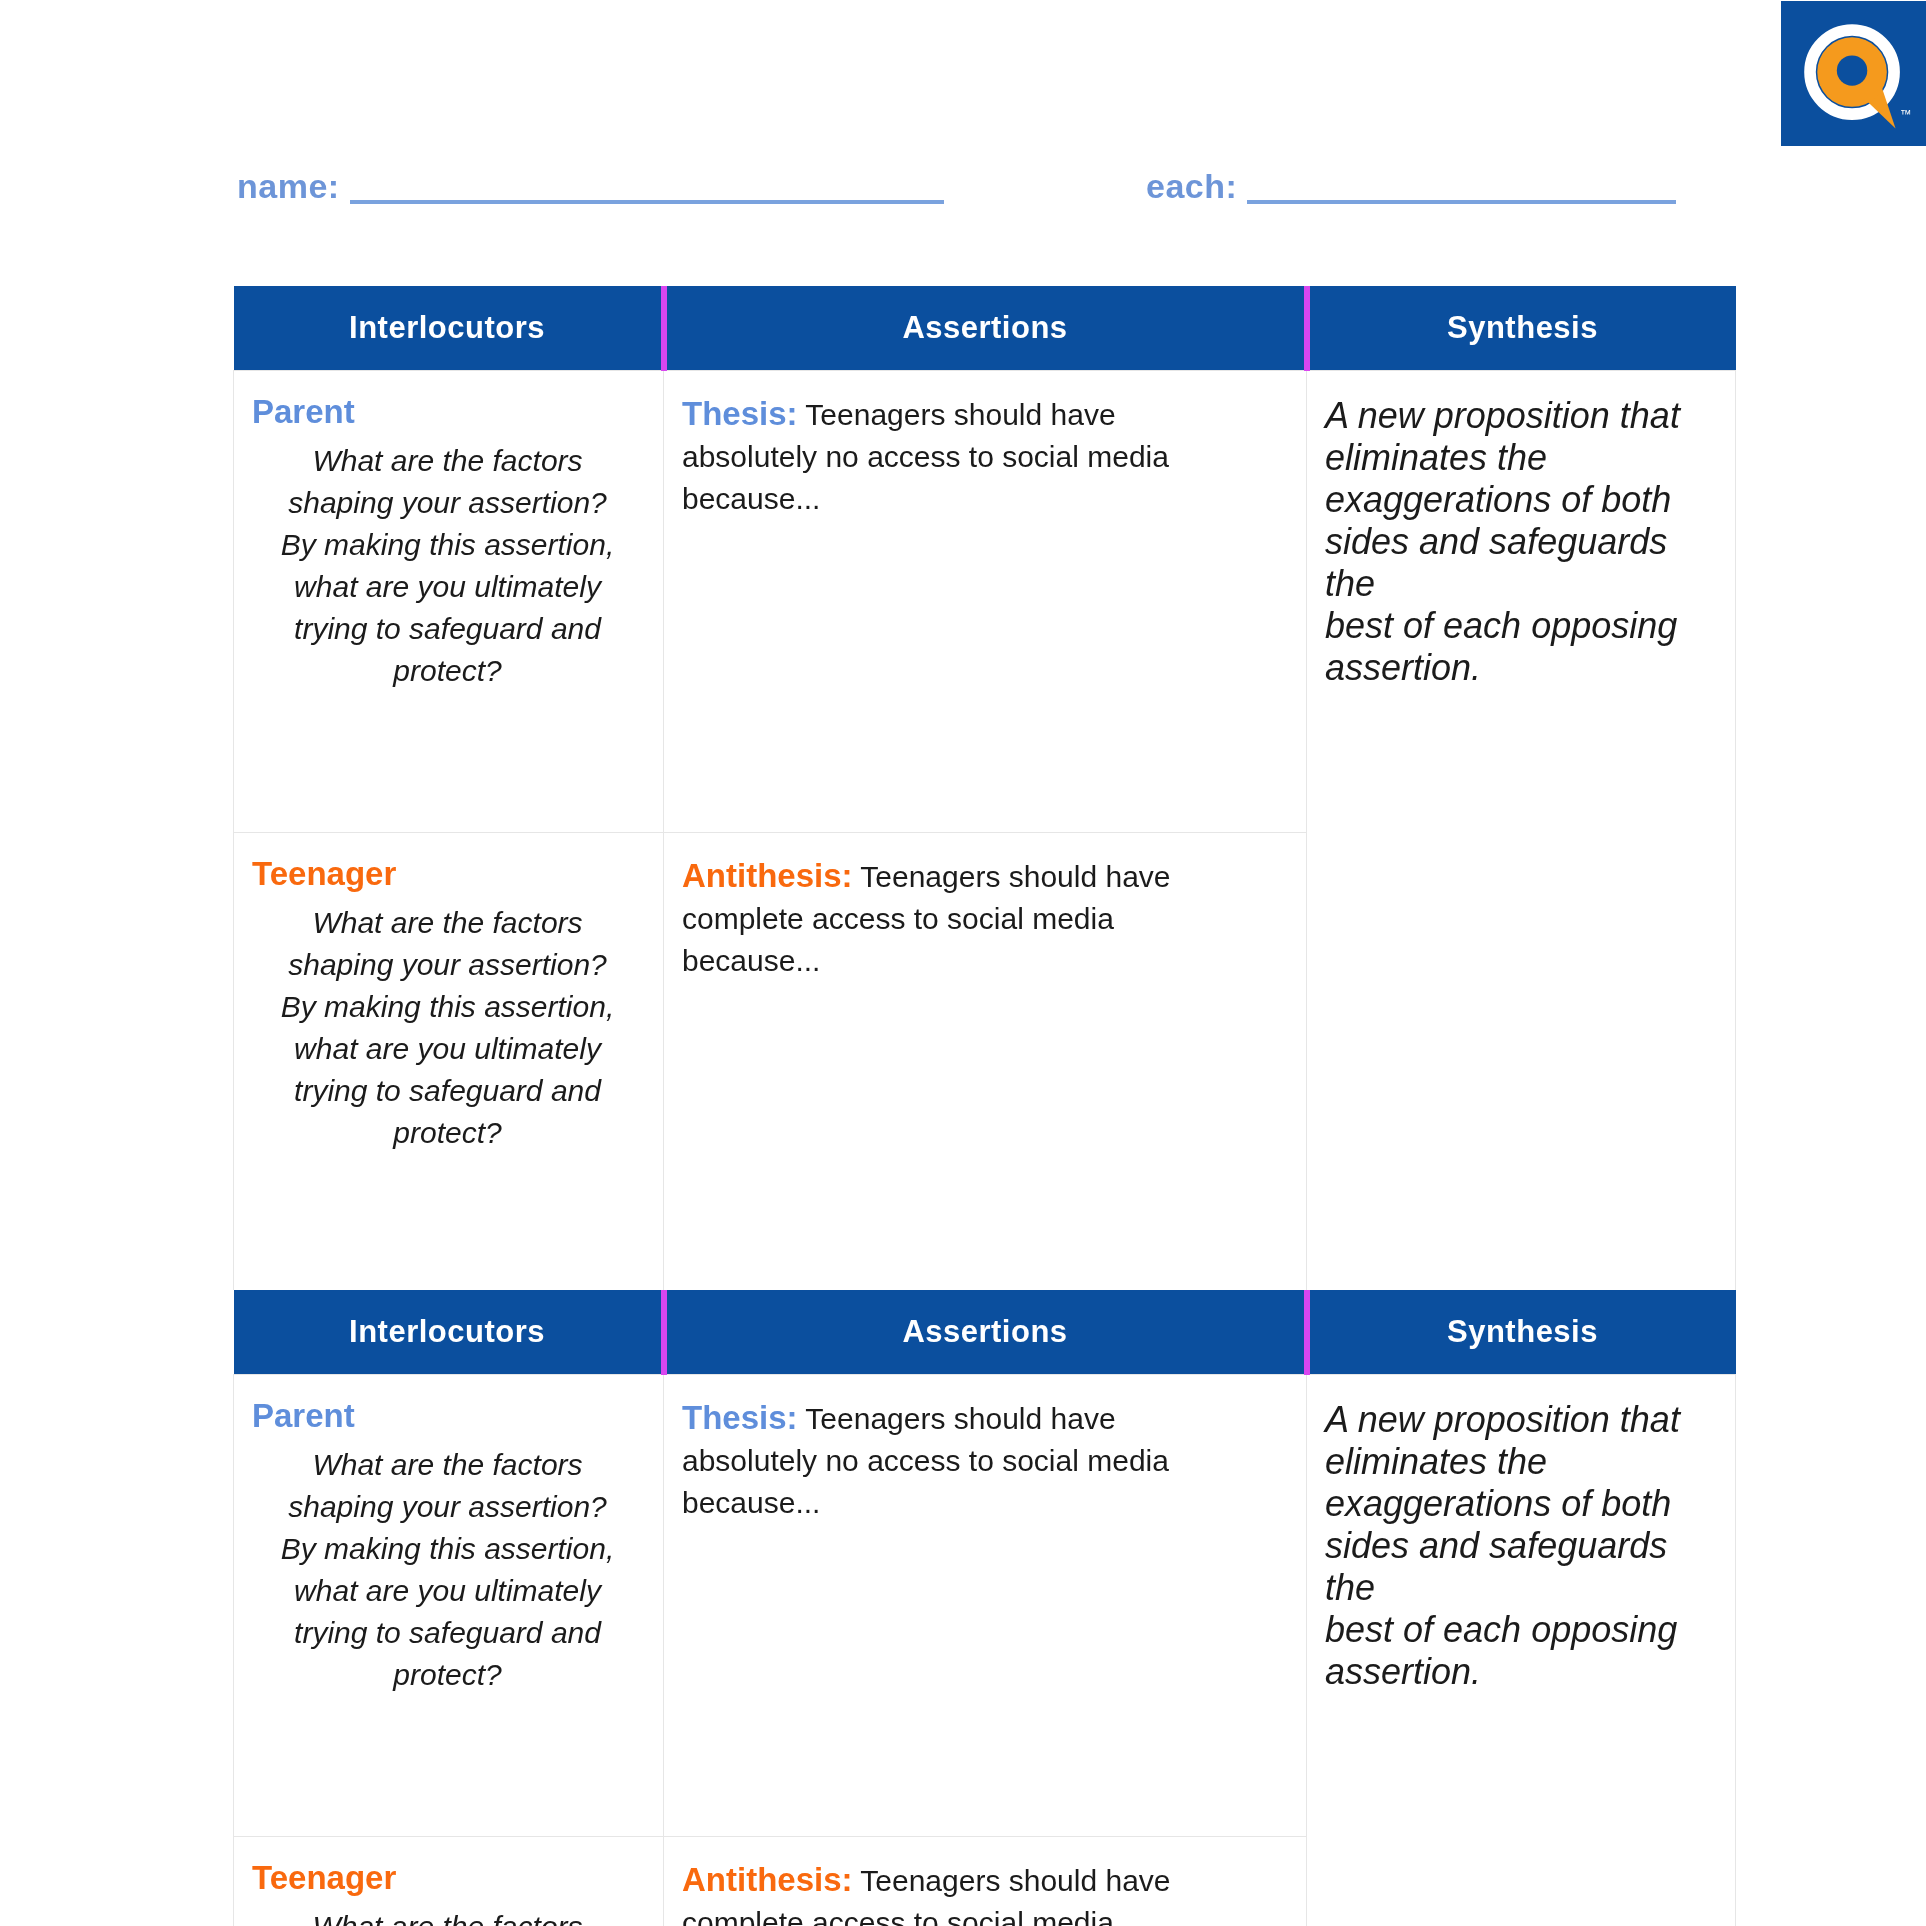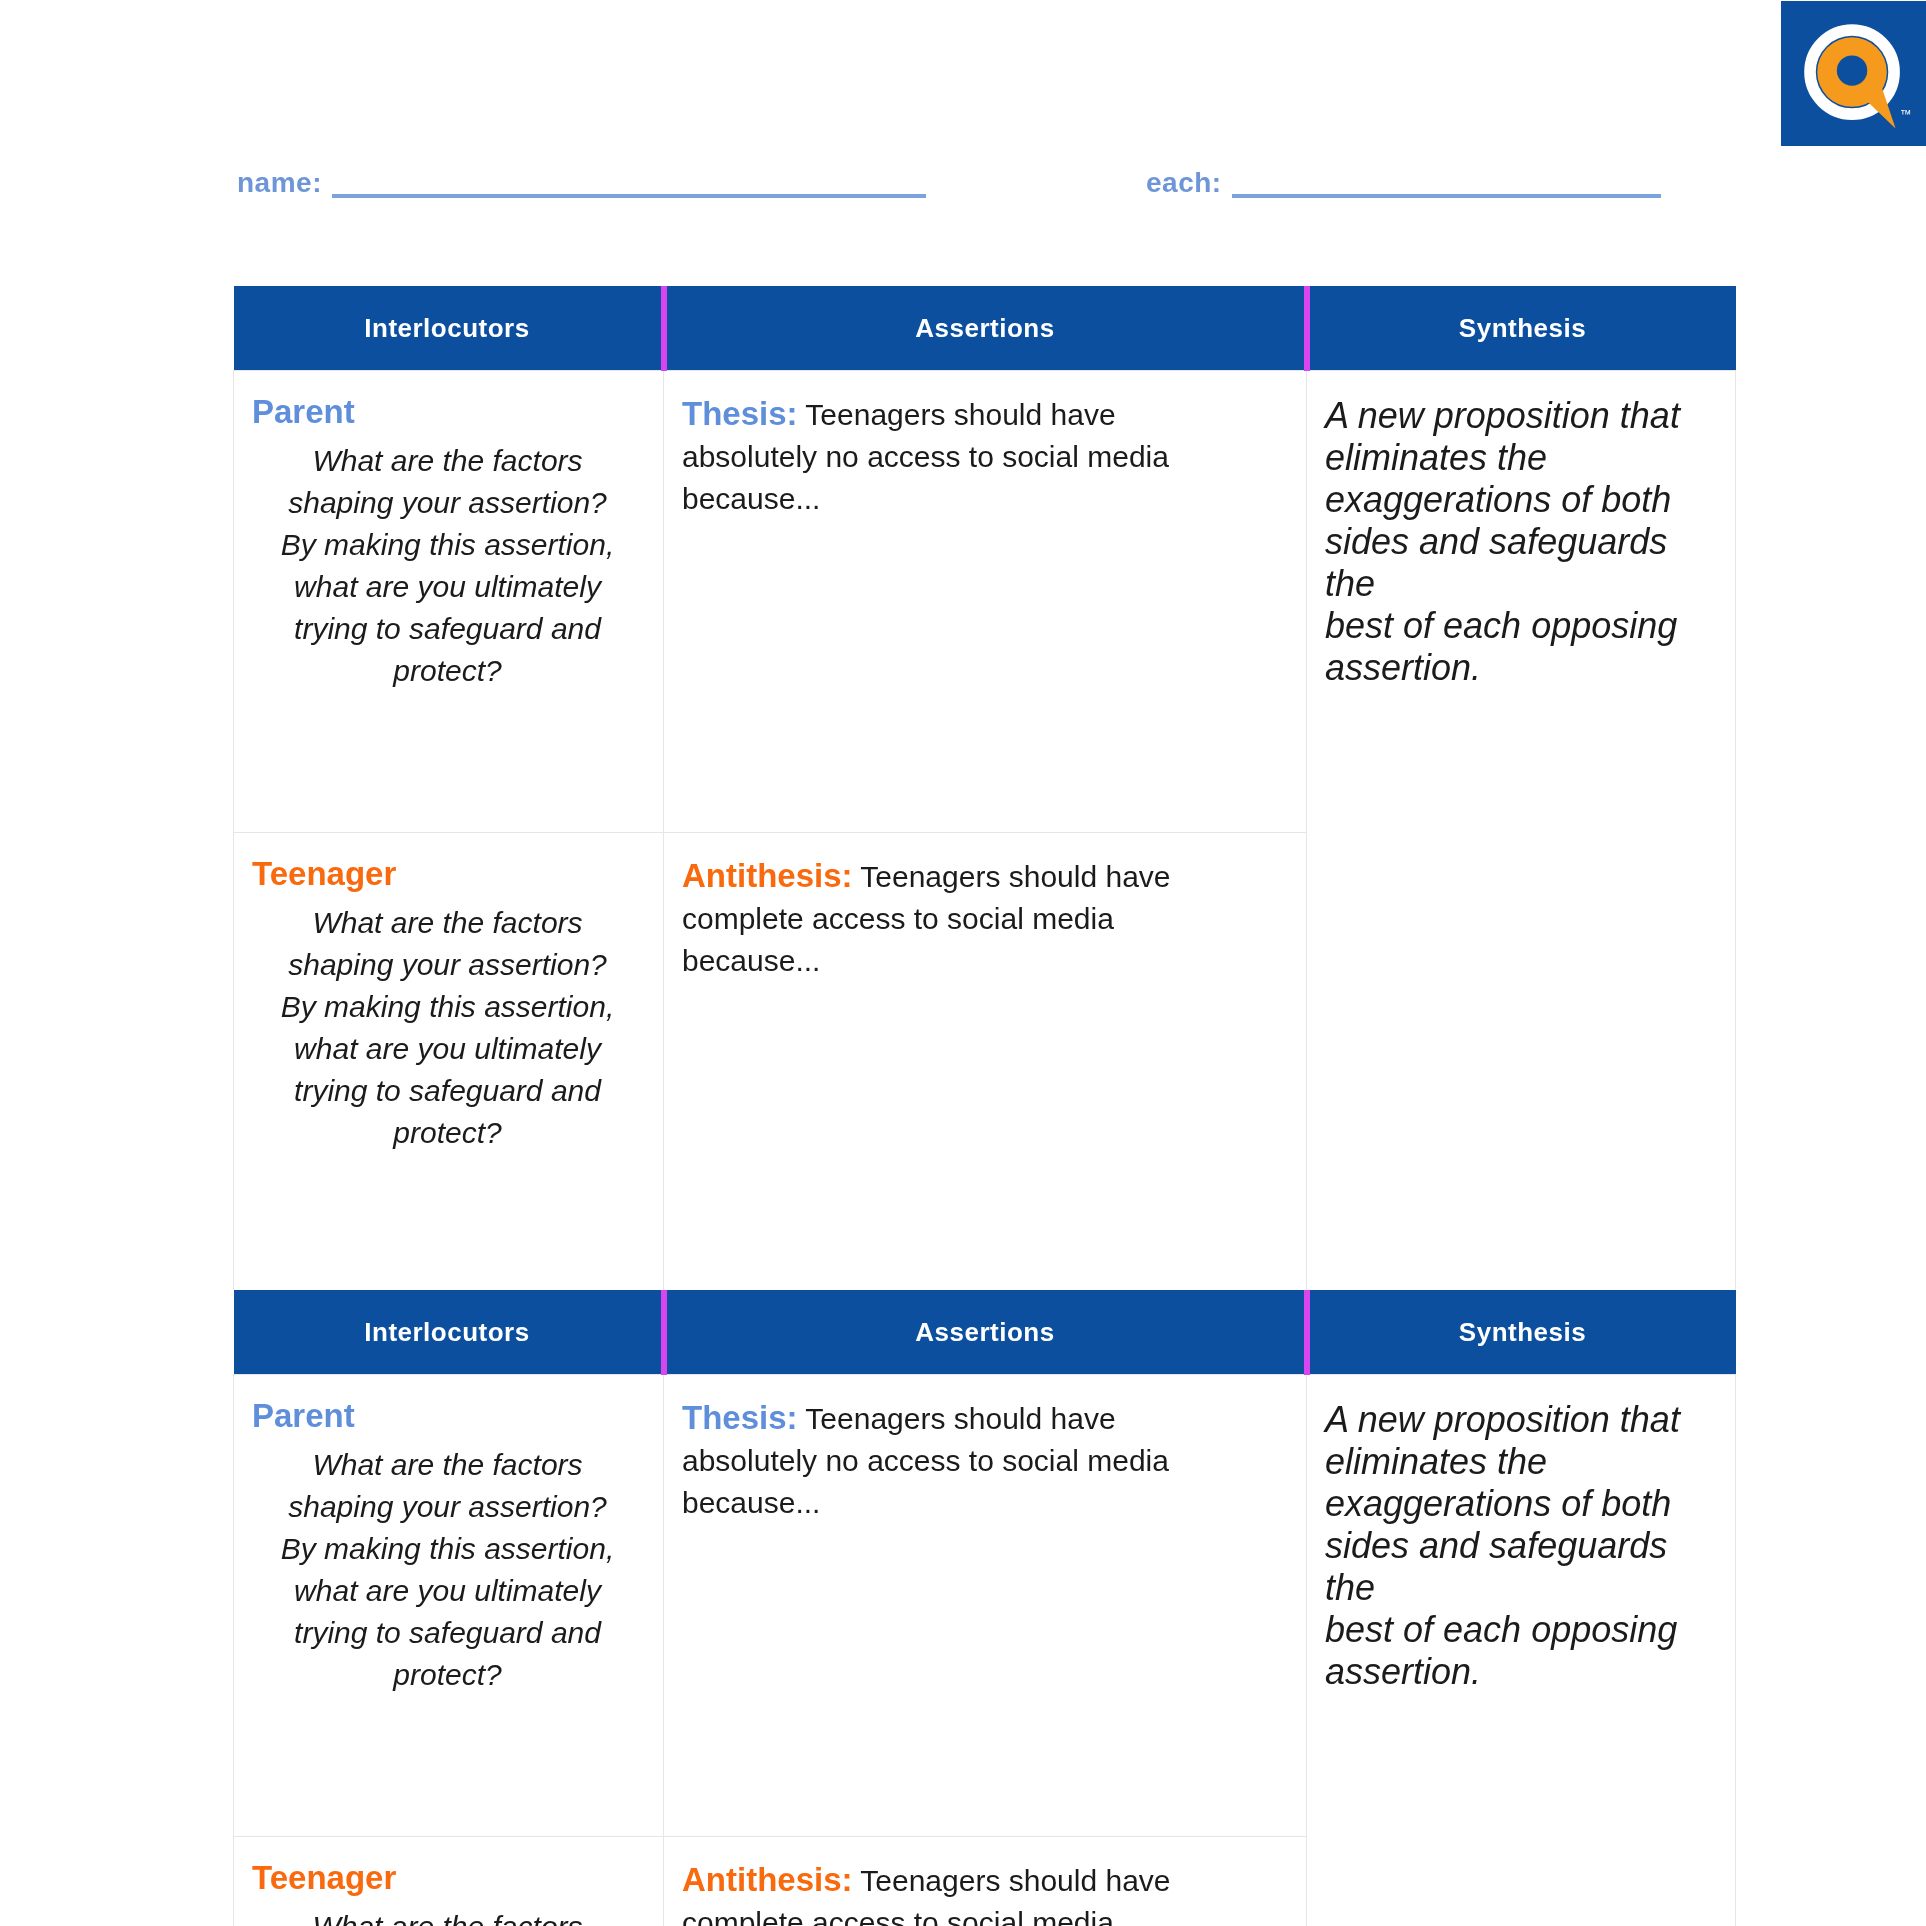--- a/index.html
+++ b/index.html
@@ -15,21 +15,21 @@
   .logo-box {
     position: absolute; left: 1781px; top: 0;
     width: 145px; height: 147px;
   }
 
   
   .id-group { position: absolute; top: 167px; white-space: nowrap; }
   .name-group { left: 237px; }
   .date-group { left: 1146px; }
   .id-label {
-    font-size: 28px; font-weight: 700; color: #6d95d8;
+    font-size: 34px; font-weight: 700; color: #6d95d8;
     letter-spacing: 0.5px;
   }
   .fill-line {
     display: inline-block; height: 1em;
     border-bottom: 4.5px solid #7aa2de;
     transform: translateY(6px);
     margin-left: 10px;
   }
   .name-line { width: 594px; }
   .date-line { width: 429px; }
@@ -39,21 +39,21 @@
     position: absolute; left: 233px;
     width: 1502px;
     border-collapse: collapse; table-layout: fixed;
     background: #fff;
   }
   .wtable-1 { top: 286px; }
   .wtable-2 { top: 1290px; }
 
   .wtable th {
     background: #0b4f9e; color: #ffffff;
-    font-size: 26px; font-weight: 700;
+    font-size: 31px; font-weight: 700;
     height: 82px; text-align: center; vertical-align: middle;
     letter-spacing: 0.5px;
   }
   .wtable th + th { border-left: 6px solid #d946ef; }
 
   .wtable td {
     border: 1.5px solid #e6e6e6;
     vertical-align: top;
     padding: 22px 20px 0 18px;
     background: #fff;

